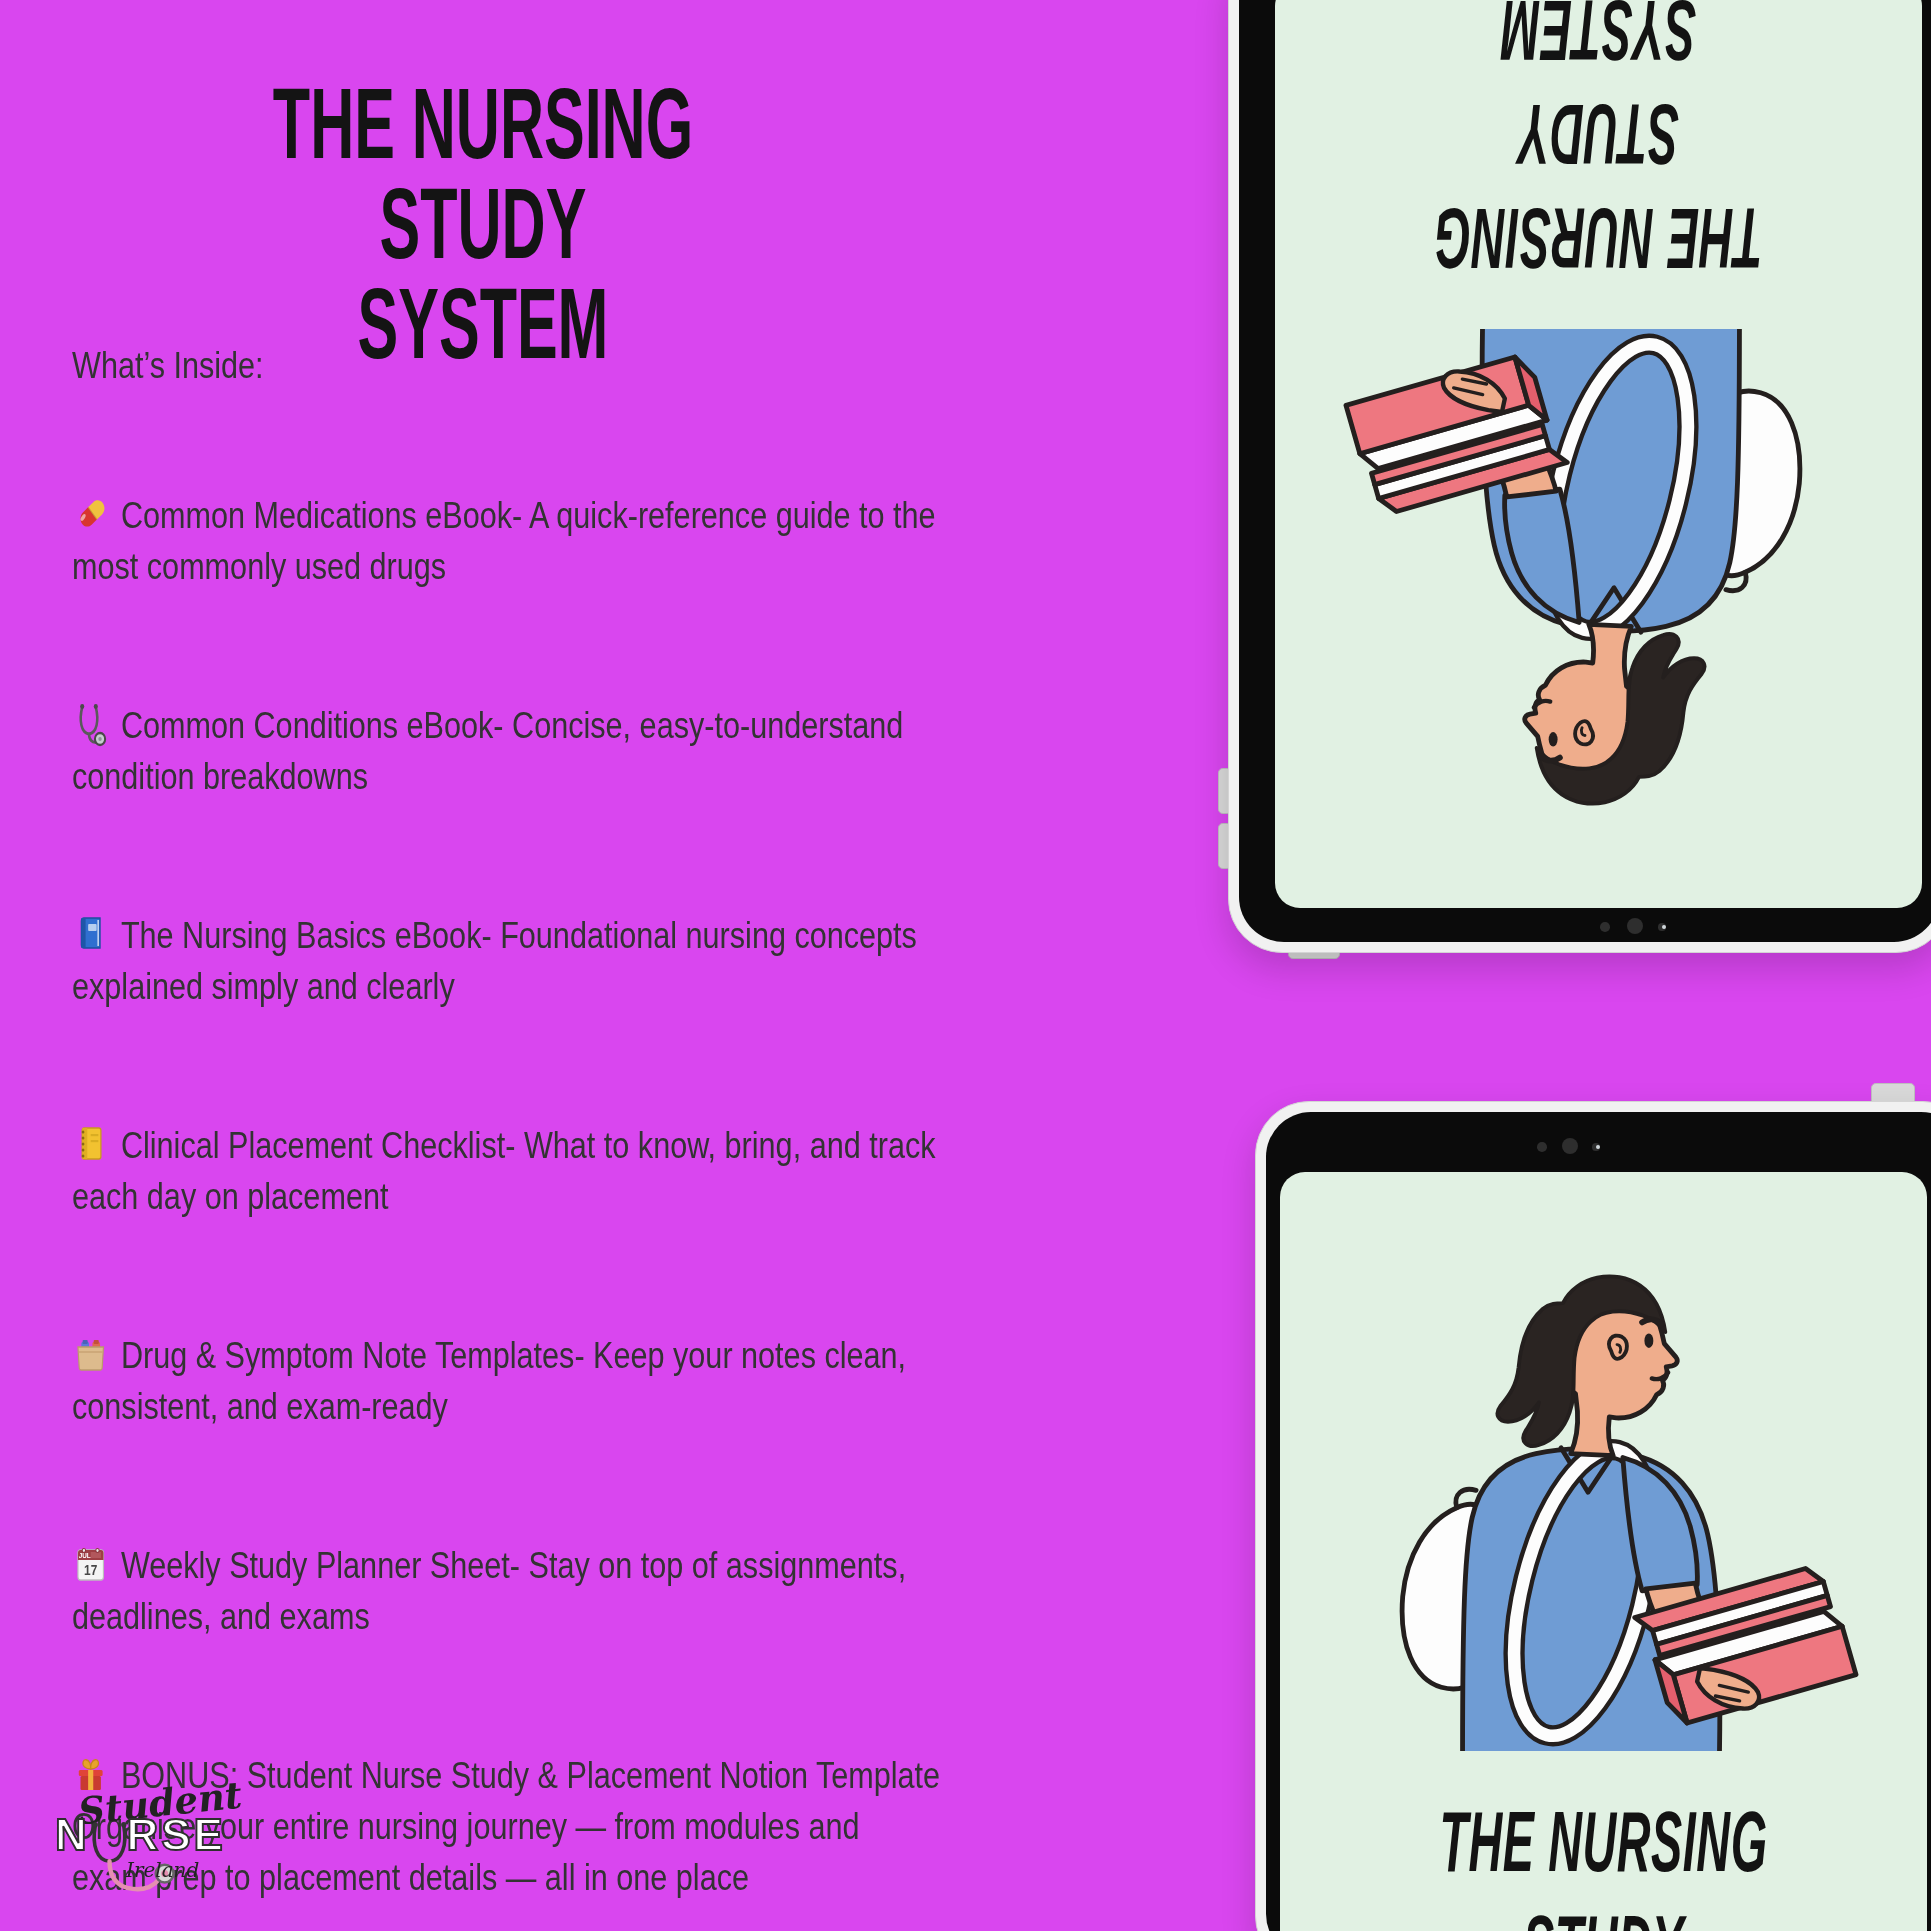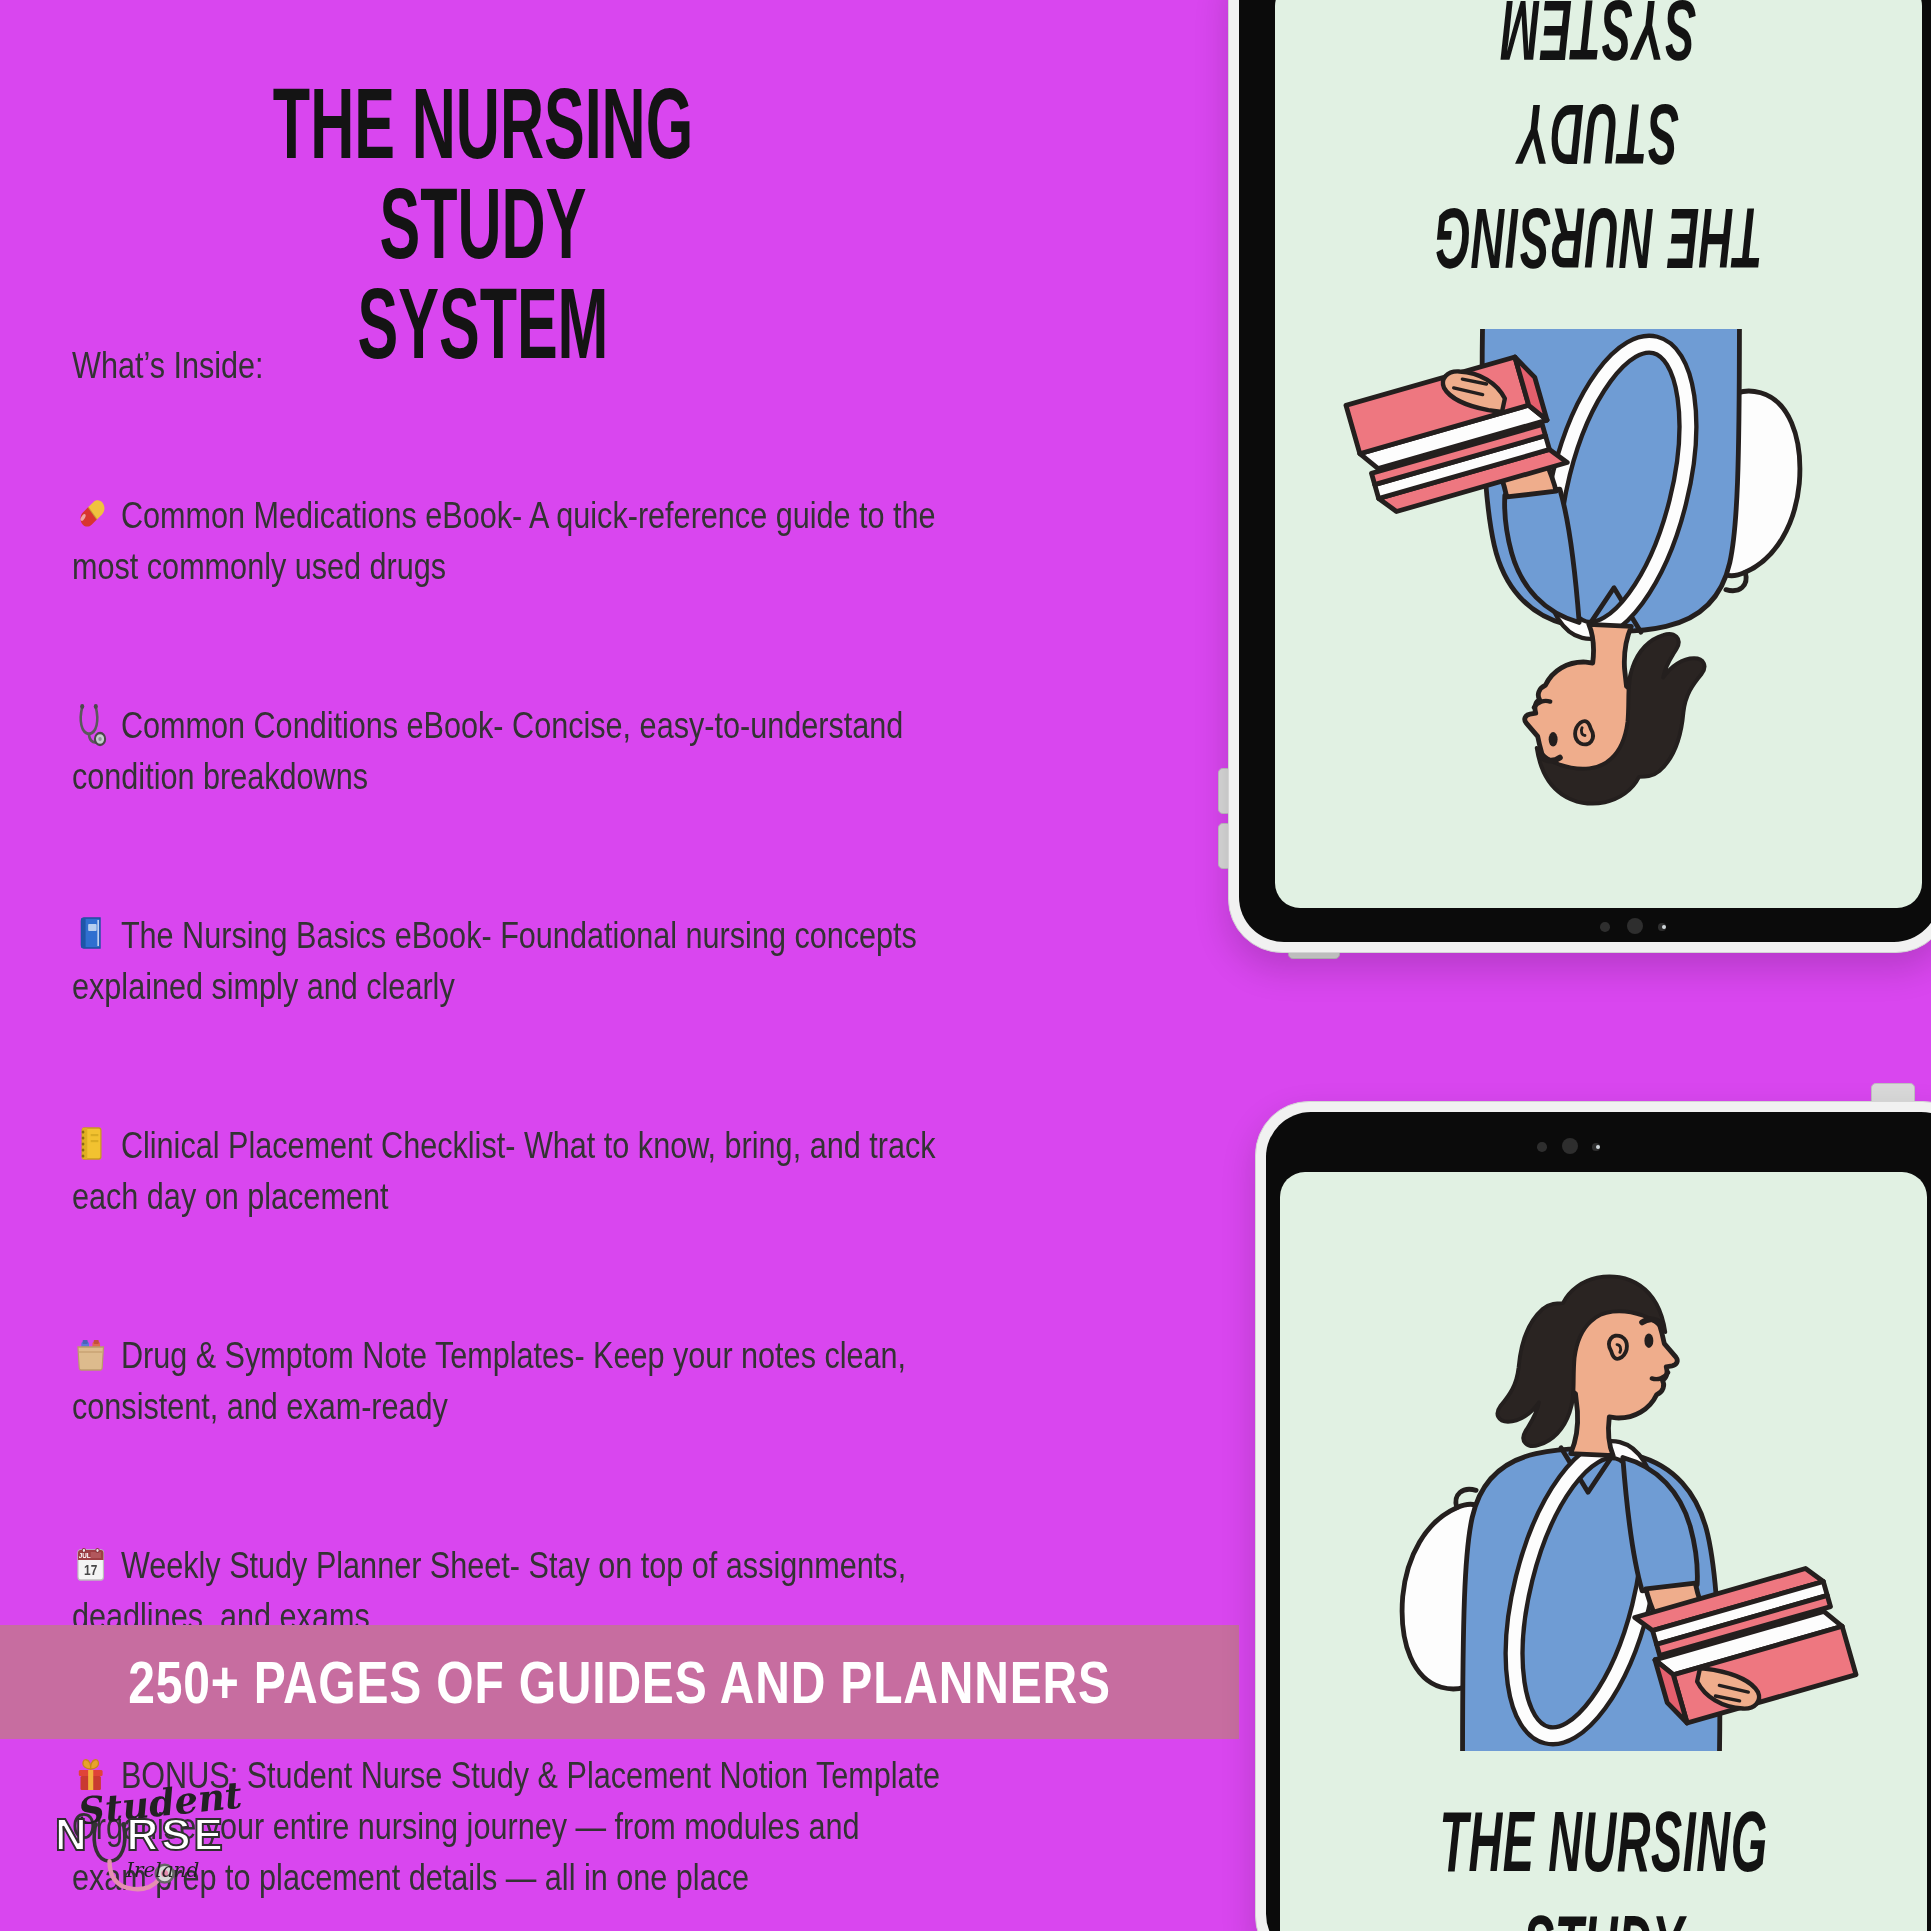--- a/index.html
+++ b/index.html
@@ -227,23 +227,20 @@
     </div>
     <div class="feature-item">
       <span class="item-icon"><svg viewBox="0 0 44 44">
             <use href="#def-gift"></use>
           </svg></span><span>BONUS: Student Nurse Study &amp; Placement Notion Template
 Organise your entire nursing journey — from modules and
 exam prep to placement details — all in one place</span>
     </div>
   </div>
 
-  <div class="banner">
-    <div class="banner-text">250+ PAGES OF GUIDES AND PLANNERS</div>
-  </div>
 
   <div class="logo">
     <div class="logo-student">Student</div>
     <div class="logo-nurse"><span class="nurse-left">N</span><span class="nurse-right">RSE</span></div>
     <svg class="logo-stetho" viewBox="0 0 130 100">
       <path d="M8 4 C4 26 10 44 24 44 C38 44 44 26 40 4" fill="none" stroke="#333333" stroke-width="4" stroke-linecap="round"></path>
       <circle cx="8" cy="3" r="3" fill="#333333"></circle>
       <circle cx="40" cy="3" r="3" fill="#333333"></circle>
       <path d="M24 44 C24 60 30 70 44 74 C60 78 72 74 80 64" fill="none" stroke="#e58fb1" stroke-width="5" stroke-linecap="round"></path>
       <circle cx="86" cy="58" r="10" fill="#d8d8d8" stroke="#666666" stroke-width="3"></circle>

